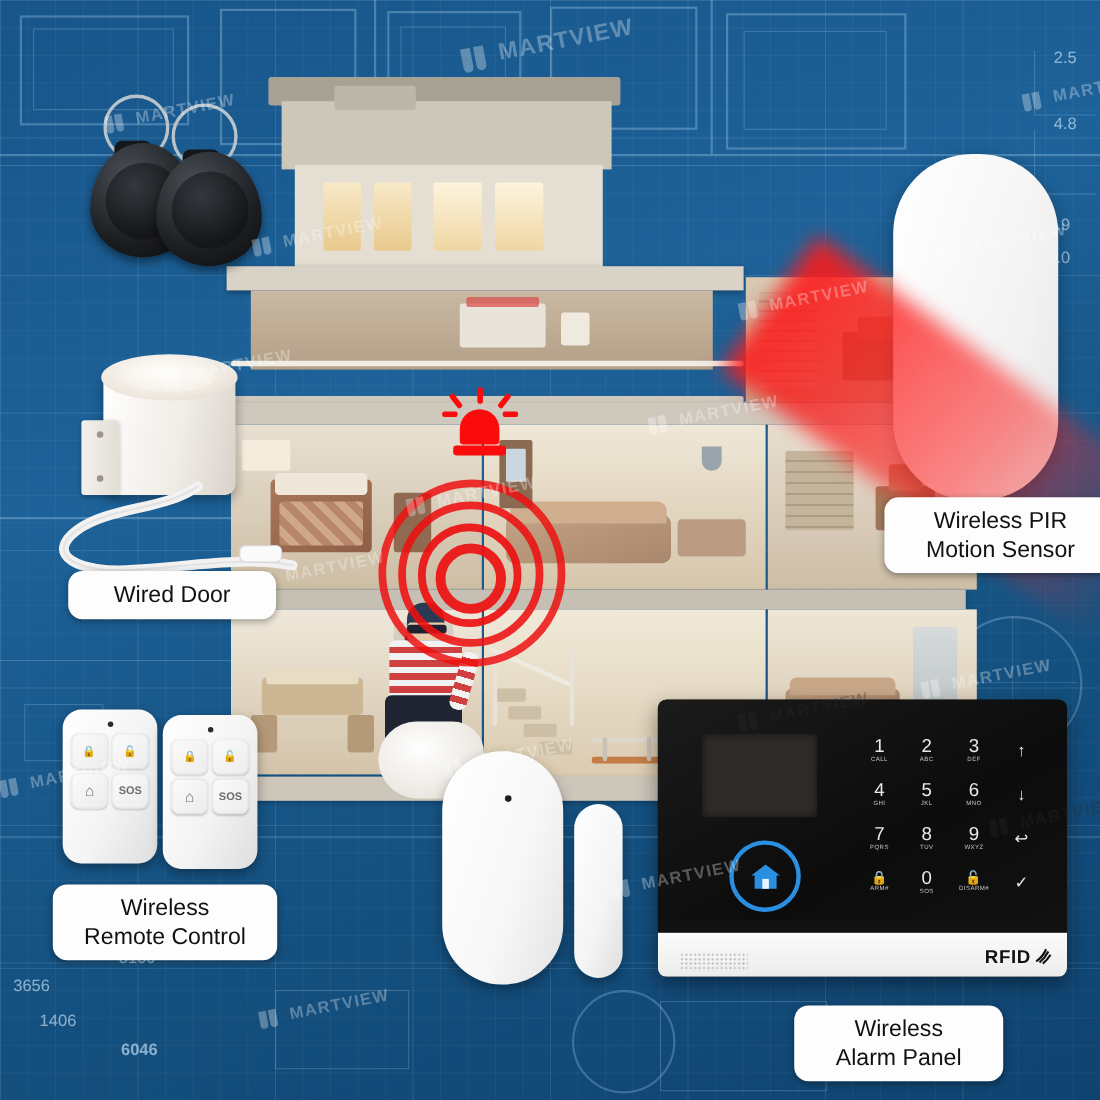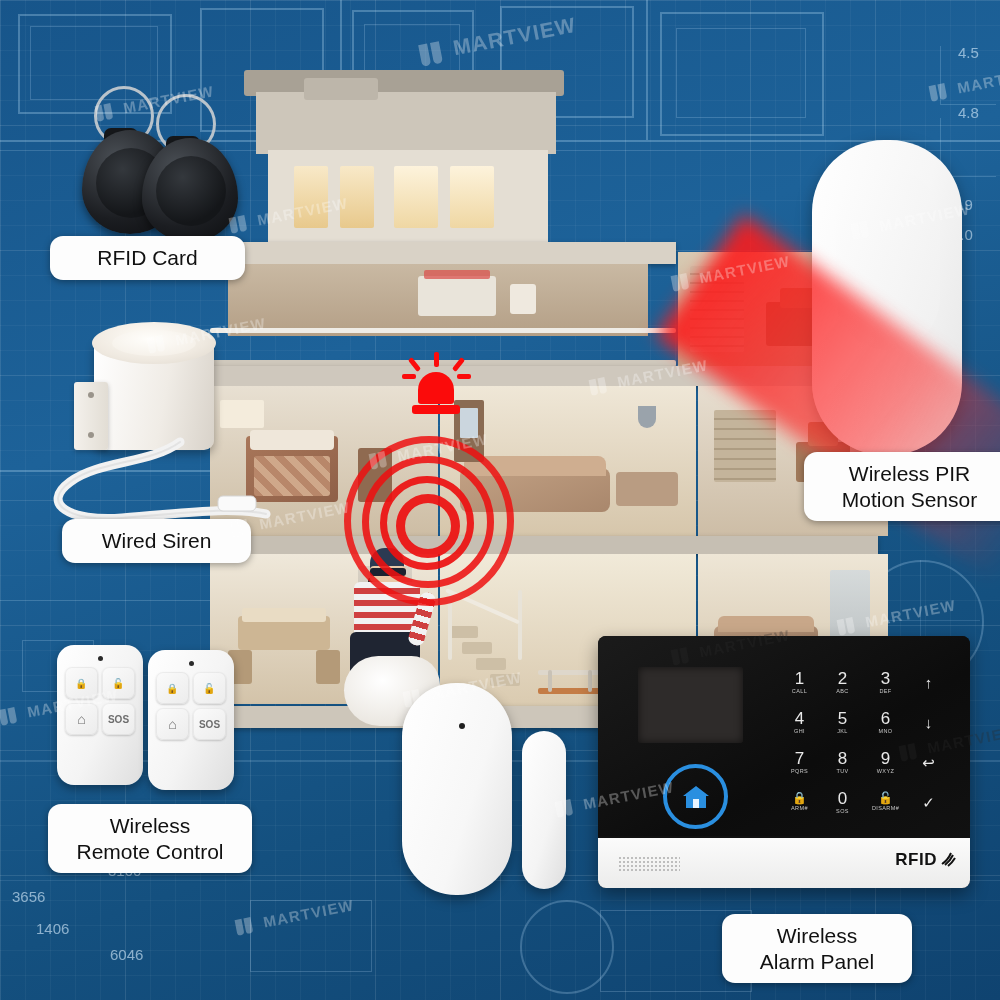--- a/index.html
+++ b/index.html
@@ -126,21 +126,21 @@
   .pir-beam{position:absolute;left:-180px;top:62px;width:420px;height:150px;
      background:linear-gradient(95deg,rgba(252,26,26,.92),rgba(252,40,40,.55) 55%,rgba(252,60,60,0));
      transform:rotate(36deg);transform-origin:left center;filter:blur(9px);}
 
   
   #panel{position:absolute;left:598px;top:636px;width:372px;height:252px;
      border-radius:8px;overflow:hidden;box-shadow:0 7px 18px rgba(0,0,0,.40);
      background:#111;}
   .pn-top{position:absolute;left:0;top:0;right:0;height:200px;
      background:linear-gradient(150deg,#1b1b1b,#0c0c0c 60%,#111);}
-  .pn-bot{position:absolute;left:0;bottom:0;right:0;height:50px;
+  .pn-bot{position:absolute;left:0;bottom:0;right:0;height:40px;
      background:linear-gradient(180deg,#fbfbfb,#ececeb);padding-left:40px;}
   .pn-lcd{position:absolute;left:40px;top:31px;width:105px;height:76px;
      background:#2e2b2a;border-radius:3px;box-shadow:inset 0 0 8px rgba(0,0,0,.6);}
   .pn-home{position:absolute;left:65px;top:128px;width:57px;height:57px;border-radius:50%;
      border:4px solid #2a8fe0;display:flex;align-items:center;justify-content:center;}
   .pn-keys{position:absolute;left:180px;top:26px;width:172px;height:160px;
      display:grid;grid-template-columns:repeat(4,1fr);grid-template-rows:repeat(4,1fr);}
   .kcell{display:flex;flex-direction:column;align-items:center;justify-content:center;
      color:#e9e9e9;line-height:1;}
   .kcell .kd{font-size:17px;font-weight:400;}
@@ -182,26 +182,26 @@
     <div class="bpcirc" style="left:520px;top:900px;width:90px;height:90px;"></div>
     <div class="bpcirc" style="left:860px;top:560px;width:120px;height:120px;"></div>
     <div class="bpline" style="left:860px;top:620px;width:120px;height:1px;opacity:.5;"></div>
     <div class="bpline" style="left:920px;top:560px;width:1px;height:120px;opacity:.5;"></div>
     <div class="bpline" style="left:940px;top:46px;width:1px;height:58px;opacity:.7;"></div>
     <div class="bpline" style="left:940px;top:104px;width:56px;height:1px;opacity:.7;"></div>
     <div class="bpline" style="left:940px;top:118px;width:1px;height:58px;opacity:.7;"></div>
     <div class="bpline" style="left:940px;top:176px;width:56px;height:1px;opacity:.7;"></div>
   </div>
 
-  <div class="bpdim" style="left:958px;top:44px;">4.5</div>
+  <div class="bpdim" style="left:958px;top:44px;">2.5</div>
   <div class="bpdim" style="left:958px;top:104px;">4.8</div>
   <div class="bpdim" style="left:952px;top:196px;">0.9</div>
   <div class="bpdim" style="left:952px;top:226px;">0.0</div>
   <div class="bpdim" style="left:36px;top:920px;">1406</div>
-  <div class="bpdim" style="left:110px;top:946px;">6046</div>
+  <div class="bpdim" style="left:110px;top:946px;font-weight:bold;">6046</div>
   <div class="bpdim" style="left:12px;top:888px;">3656</div>
   <div class="bpdim" style="left:108px;top:862px;">3100</div>
   <div class="bpdim" style="left:82px;top:838px;">9054</div>
 
   <div id="house">
 
     <div class="roof" style="left:126px;top:0px;width:320px;height:26px;border-radius:3px;background:#a8a195;"></div>
     <div class="roof" style="left:138px;top:22px;width:300px;height:62px;background:#cdc6ba;"></div>
     <div class="roof" style="left:186px;top:8px;width:74px;height:22px;background:#bdb6aa;border-radius:3px;"></div>
     <div class="wallface" style="left:150px;top:80px;width:280px;height:96px;background:#e4ded3;"></div>
@@ -453,22 +453,21 @@
         <span>RFID</span>
         <svg width="18" height="18" viewBox="0 0 18 18">
           <path d="M4 14 Q10 10 13 3" stroke="#121212" stroke-width="2" fill="none"></path>
           <path d="M7 15 Q12 11 15 5" stroke="#121212" stroke-width="2" fill="none"></path>
           <path d="M10 16 Q14 13 17 8" stroke="#121212" stroke-width="2" fill="none"></path>
         </svg>
       </div>
     </div>
   </div>
 
-  <div class="label" style="left:50px;top:236px;width:163px;">RFID Card</div>
-  <div class="label" style="left:62px;top:519px;width:157px;">Wired Siren</div>
+  <div class="label" style="left:62px;top:519px;width:157px;">Wired Door</div>
   <div class="label" style="left:48px;top:804px;width:172px;">Wireless
 Remote Control</div>
   <div class="label" style="left:804px;top:452px;width:179px;">Wireless PIR
 Motion Sensor</div>
   <div class="label" style="left:722px;top:914px;width:158px;">Wireless
 Alarm Panel</div>
 
   <div class="wm" style="left:420px;top:42px;">
     <span class="mk"></span>
     <span class="tx">MARTVIEW</span>

